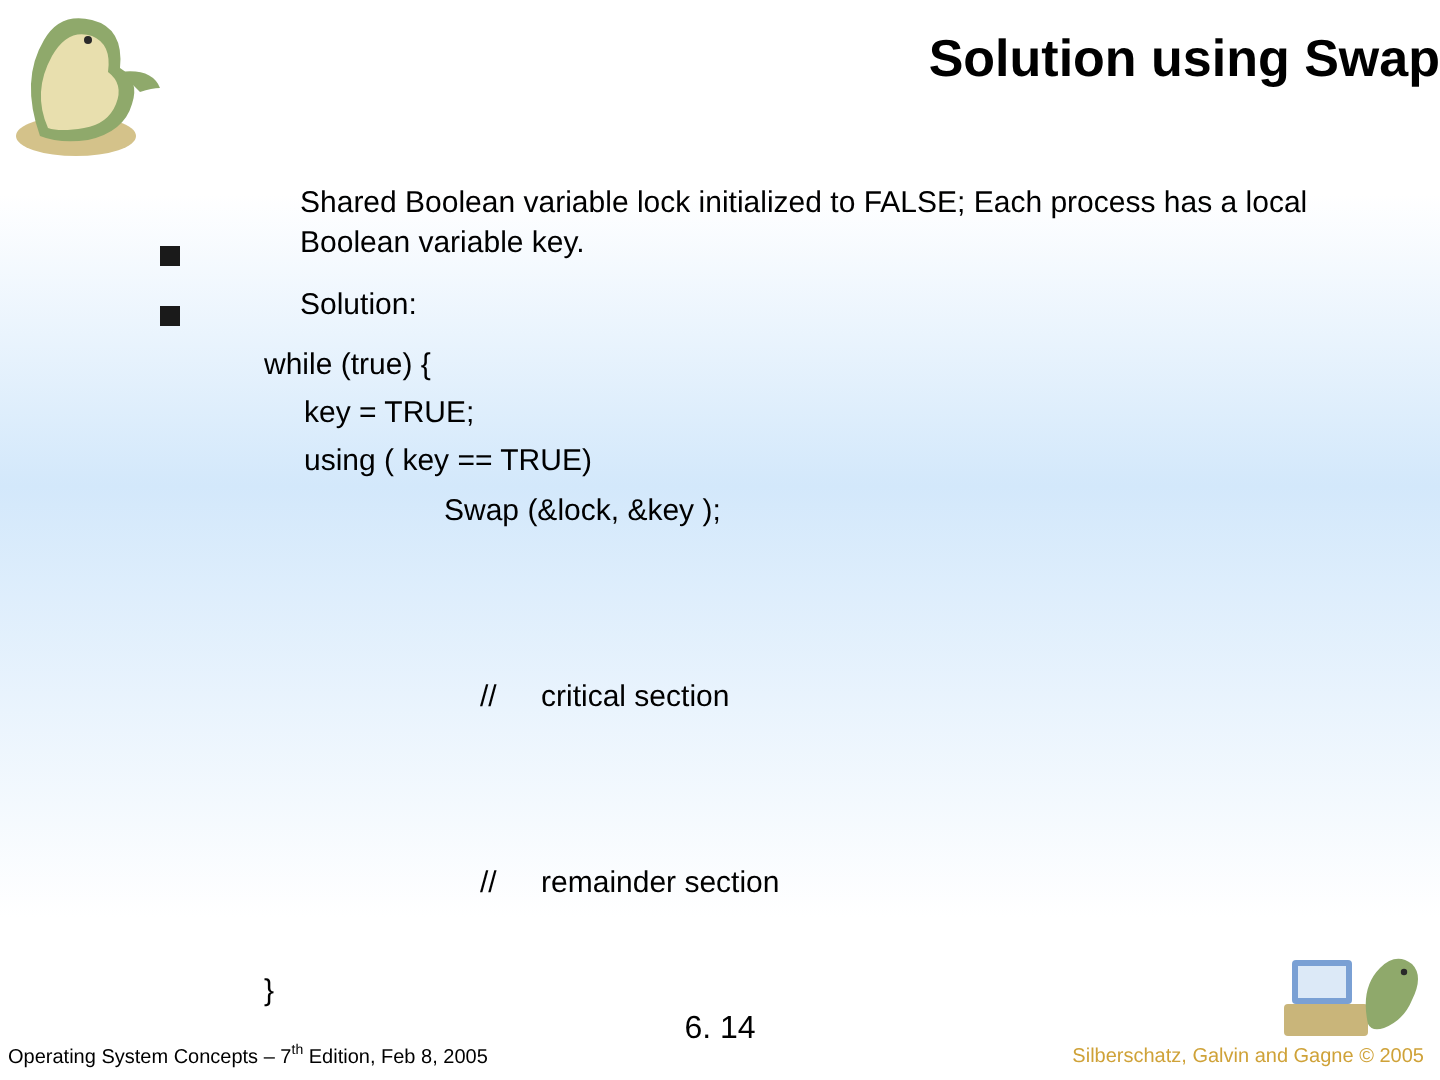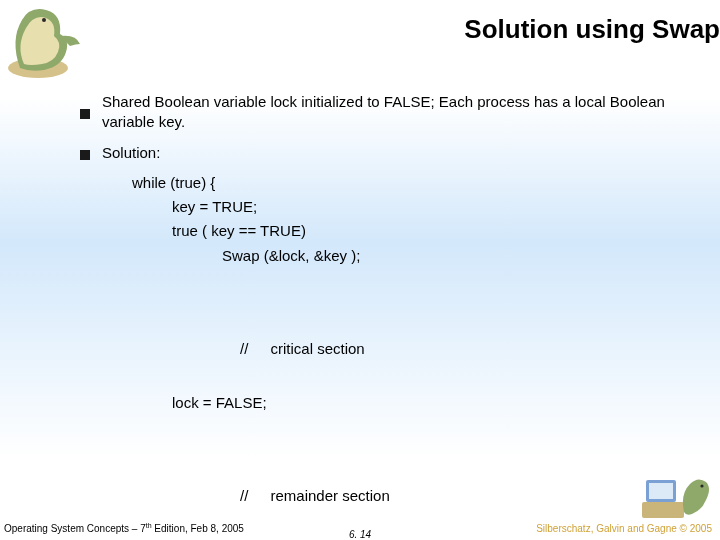--- a/index.html
+++ b/index.html
@@ -33,53 +33,54 @@
     position: absolute;
     top: 92px;
     left: 80px;
     right: 40px;
     font-size: 15px;
     color: #000;
     line-height: 1.35;
   }
   .bullet-row {
     display: flex;
-    align-items: center;
+    align-items: flex-end;
     margin-bottom: 10px;
+    gap: 48px;
   }
   .bullet {
     width: 10px; height: 10px;
     background: #1a1a1a;
     margin-top: 4px;
     margin-right: 12px;
     flex-shrink: 0;
   }
   .bullet-text { flex: 1; }
   .code-block { margin-left: 52px; margin-top: 2px; }
   .code-line { margin-bottom: 4px; }
   .ind0 { margin-left: 0; }
-  .ind1 { margin-left: 40px; }
+  .ind1 { margin-left: 20px; }
   .ind2 { margin-left: 90px; }
   .comment-slash { margin-left: 108px; display: inline-block; }
   .comment-text { margin-left: 18px; display: inline-block; margin-top: 47px; }
   .gap-md { margin-top: 26px; }
   .gap-lg { margin-top: 34px; }
   .footer {
     position: absolute;
     bottom: 6px;
     left: 0; right: 0;
     font-size: 10px;
     color: #000;
     display: flex;
     justify-content: space-between;
     align-items: flex-end;
     padding: 0 8px 0 4px;
   }
   .footer-left { }
-  .footer-mid { position: absolute; left: 50%; transform: translateX(-50%); bottom: 0; font-size: 10px; font-style: italic;}
+  .footer-mid { position: absolute; left: 50%; transform: translateX(-50%); bottom: 16px; font-size: 16px;}
   .footer-right { color: #cfa238; font-size: 10px; text-align: right; }
   .sup { font-size: 0.7em; vertical-align: super; }
 </style>
 </head>
 <body>
 
 <div class="dino-top">
   <svg viewBox="0 0 88 82" width="88" height="82">
     <ellipse cx="38" cy="68" rx="30" ry="10" fill="#d4c28a"></ellipse>
     <path d="M20 68 Q10 40 22 20 Q30 6 46 10 Q62 14 60 34 Q70 40 66 52 Q62 66 44 70 Q30 72 20 68 Z" fill="#8fa96b"></path>
@@ -109,29 +110,28 @@
   </div>
 
   <div class="bullet-row">
     <div class="bullet"></div>
     <div class="bullet-text">Solution:</div>
   </div>
 
   <div class="code-block">
     <div class="code-line ind0">while (true)  {</div>
     <div class="code-line ind1">key = TRUE;</div>
-    <div class="code-line ind1">true ( key == TRUE)</div>
+    <div class="code-line ind1">using ( key == TRUE)</div>
     <div class="code-line ind2">Swap (&amp;lock, &amp;key );</div>
 
     <div class="code-line gap-md">
       <span class="comment-slash">//</span>
       <span class="comment-text">critical section</span>
     </div>
 
-    <div class="code-line ind1 gap-lg">lock = FALSE;</div>
 
     <div class="code-line gap-md">
       <span class="comment-slash">//</span>
       <span class="comment-text">remainder section</span>
     </div>
 
     <div class="code-line ind0 gap-lg">}</div>
   </div>
 
 </div>

